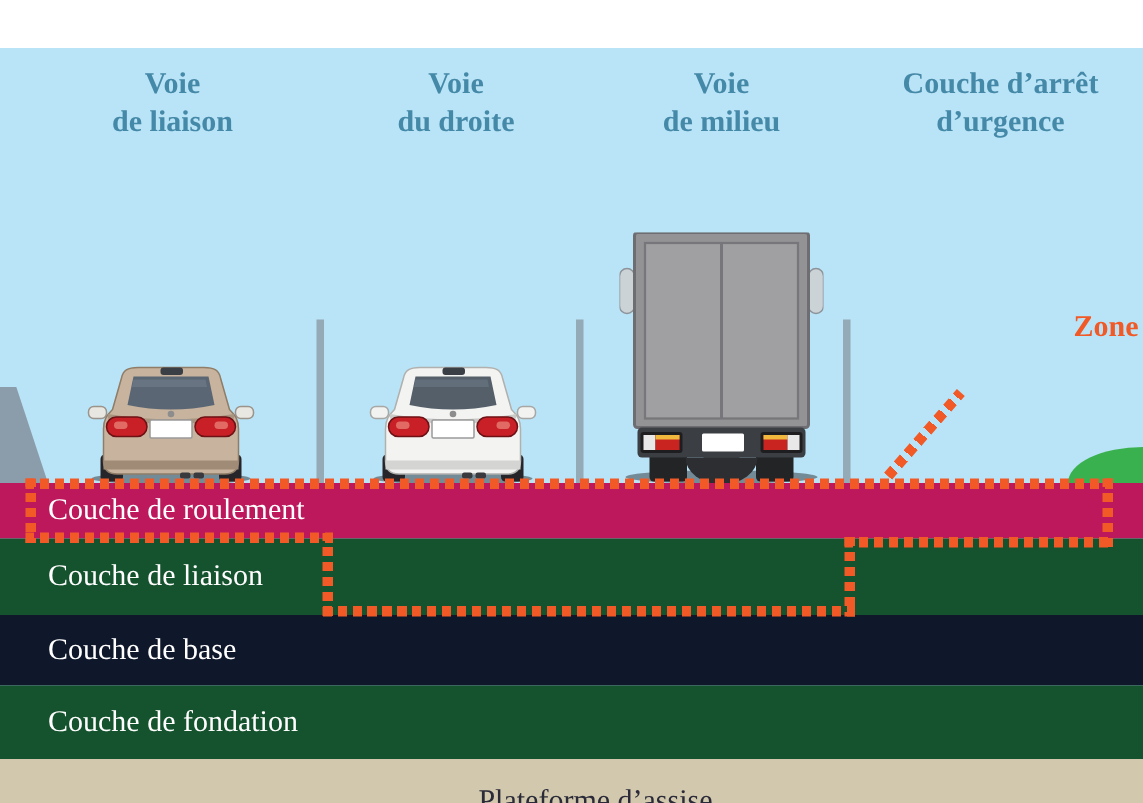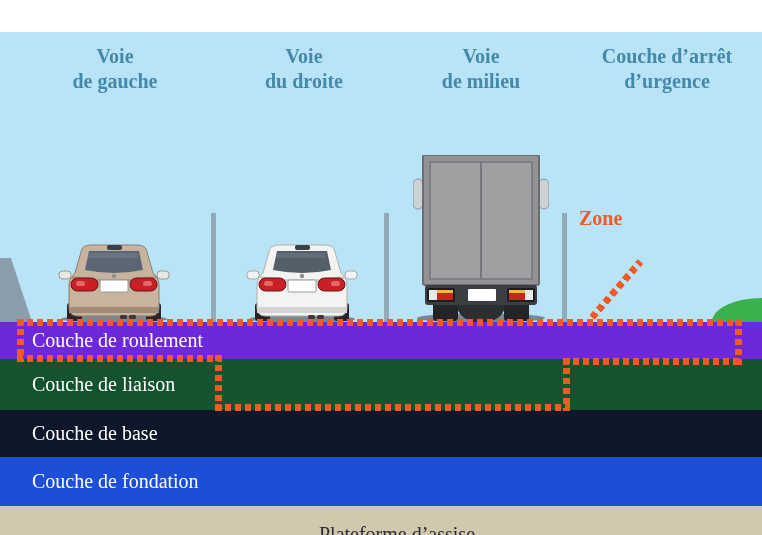--- a/index.html
+++ b/index.html
@@ -39,32 +39,32 @@
   .vehicle{position:absolute;}
   
   .dot-h{position:absolute;height:7px;z-index:30;
     background:repeating-linear-gradient(90deg,var(--orange) 0 6px,transparent 6px 10px);}
   .dot-v{position:absolute;width:7px;z-index:30;
     background:repeating-linear-gradient(180deg,var(--orange) 0 6px,transparent 6px 10px);}
   .dot-diag{position:absolute;left:592px;top:282px;width:74px;height:7px;z-index:30;
     background:repeating-linear-gradient(90deg,var(--orange) 0 6px,transparent 6px 10px);
     transform:rotate(-49deg);transform-origin:left center;}
   .zone-label{
-    position:absolute;left:579px;top:174px;width:180px;text-align:left;z-index:31;
+    position:absolute;left:579px;top:174px;width:180px;text-align:right;z-index:31;
     color:var(--orange);font-size:20px;line-height:24px;font-weight:700;
   }
 </style>
 </head>
 <body>
 
 <div class="stage">
 
   <div class="lane-label" style="left:20px">
     <div>Voie</div>
-    <div>de gauche</div>
+    <div>de liaison</div>
   </div>
   <div class="lane-label" style="left:209px">
     <div>Voie</div>
     <div>du droite</div>
   </div>
   <div class="lane-label" style="left:386px">
     <div>Voie</div>
     <div>de milieu</div>
   </div>
   <div class="lane-label" style="left:572px">
@@ -139,30 +139,30 @@
     <rect x="16" y="135" width="8" height="10" fill="#e8e8e8"></rect>
     <rect x="24" y="135" width="16" height="10" fill="#c9241f"></rect>
     <rect x="24" y="135" width="16" height="3" fill="#f0b93d"></rect>
     <rect x="94" y="133" width="28" height="14" rx="2" fill="#1e1e20"></rect>
     <rect x="96" y="135" width="16" height="10" fill="#c9241f"></rect>
     <rect x="96" y="135" width="16" height="3" fill="#f0b93d"></rect>
     <rect x="112" y="135" width="8" height="10" fill="#e8e8e8"></rect>
     <rect x="55" y="134" width="28" height="12" rx="1" fill="#ffffff"></rect>
   </svg>
 
-  <div class="layer layer-0" style="background: #6d28d9; color: rgb(255, 255, 255);">
+  <div class="layer layer-0" style="background: #be185d; color: rgb(255, 255, 255);">
     <span>Couche de roulement</span>
   </div>
   <div class="layer layer-1" style="background: #14532d; color: rgb(255, 255, 255);">
     <span>Couche de liaison</span>
   </div>
   <div class="layer layer-2" style="background: #0f172a; color: rgb(255, 255, 255); align-items: center;">
     <span>Couche de base</span>
   </div>
-  <div class="layer layer-3" style="background: #1d4ed8; color: rgb(255, 255, 255);">
+  <div class="layer layer-3" style="background: #14532d; color: rgb(255, 255, 255);">
     <span>Couche de fondation</span>
   </div>
   <div class="layer layer-4" style="background: rgb(209, 200, 173); color: rgb(43, 42, 56); justify-content: center;">
     <span>Plateforme d’assise</span>
   </div>
   <div class="ground-base"></div>
 
   <div class="dot-h" style="left:17px;top:287px;width:725px"></div>
   <div class="dot-v" style="left:17px;top:287px;height:43px"></div>
   <div class="dot-h" style="left:17px;top:323px;width:205px"></div>

